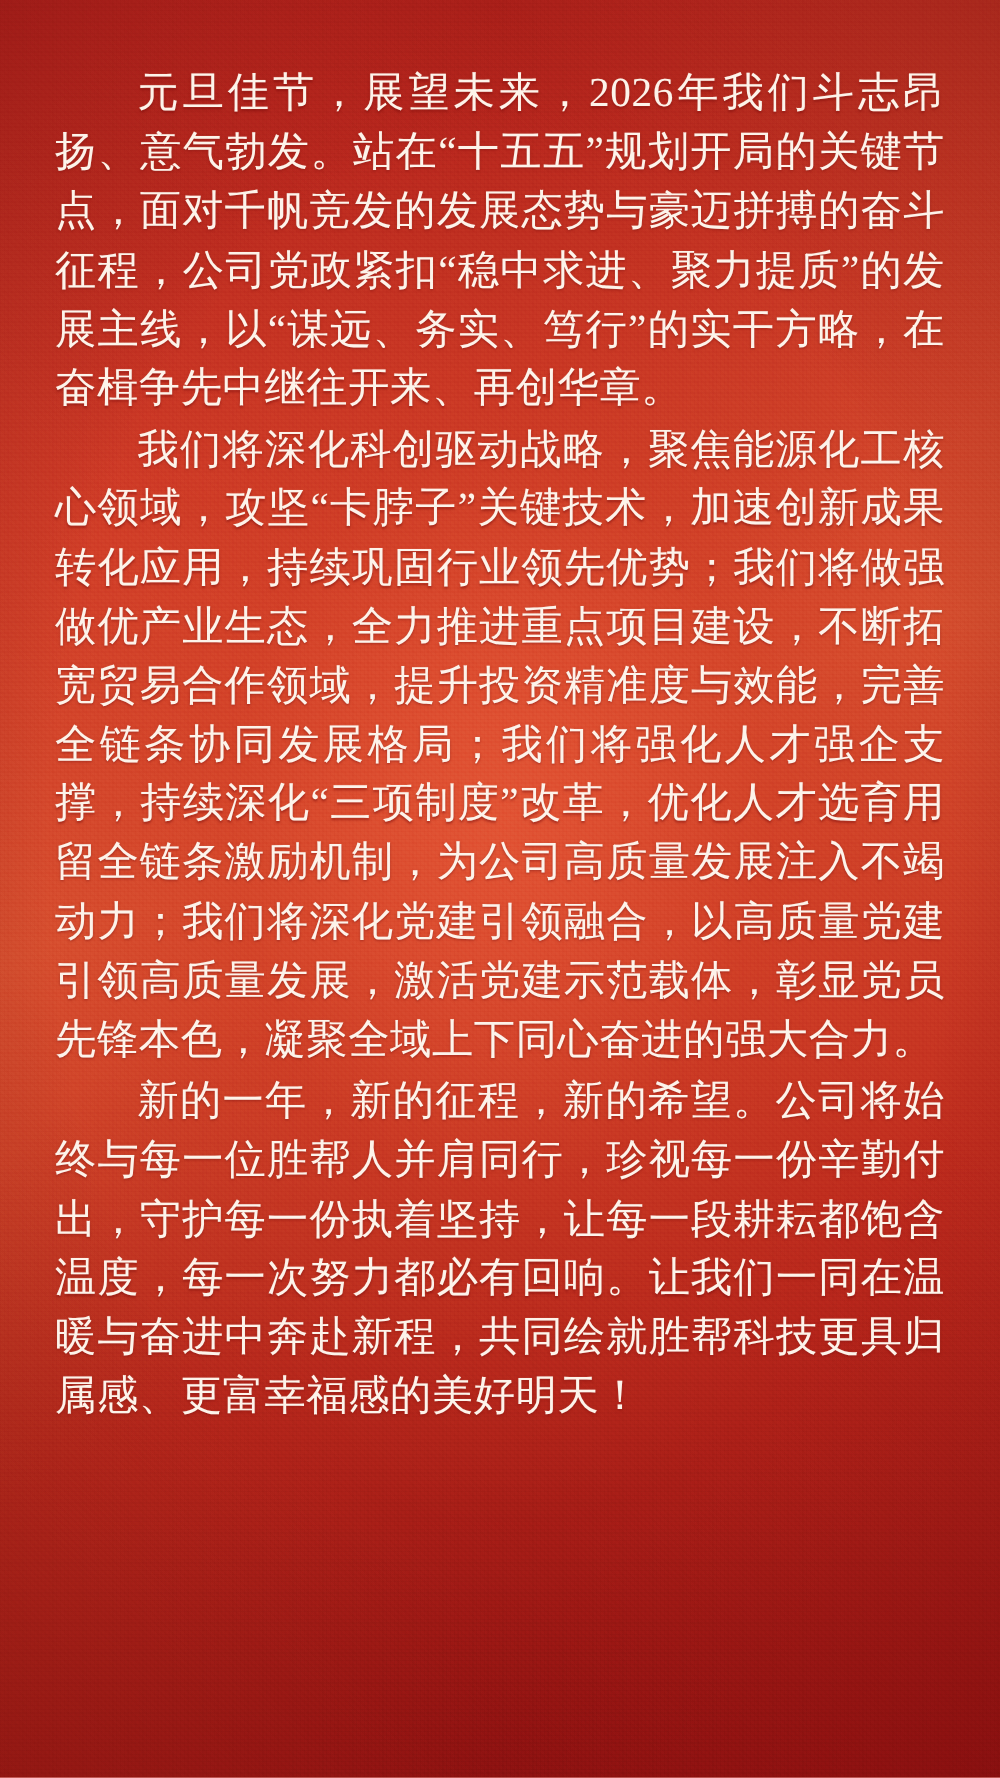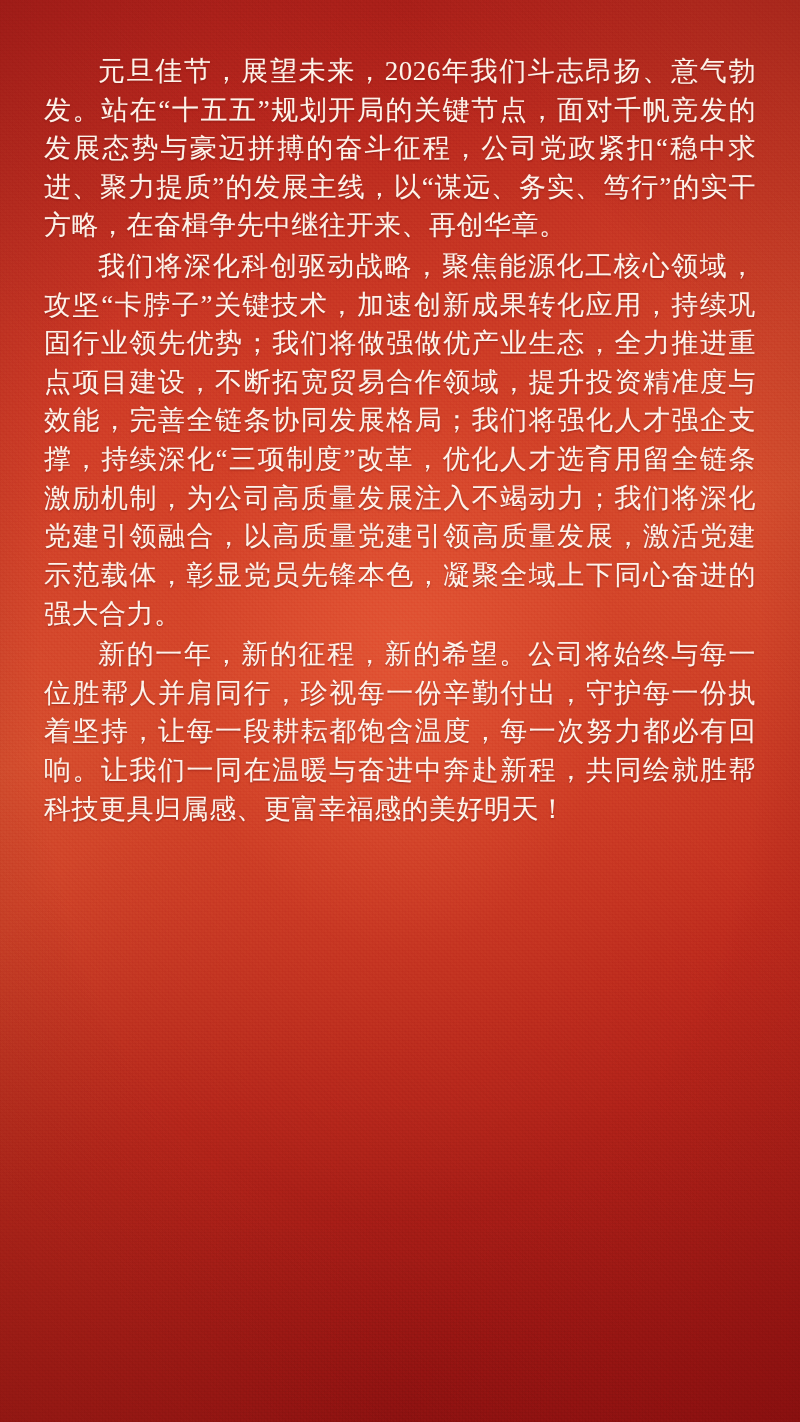--- a/index.html
+++ b/index.html
@@ -55,21 +55,21 @@
   }
 
   .content {
     position: relative;
     z-index: 3;
     padding: 52px 44px 40px 44px;
   }
 
   .para {
     color: #fdf3ea;
-    font-size: 27px;
+    font-size: 33px;
     line-height: 1.43;
     letter-spacing: 0.5px;
     text-indent: 2em;
     margin: 0 0 2px 0;
     text-align: justify;
     text-justify: inter-character;
     font-weight: 400;
     text-shadow:
       0 1px 2px rgba(120,10,10,0.55),
       0 0 1px rgba(255,230,210,0.35);

